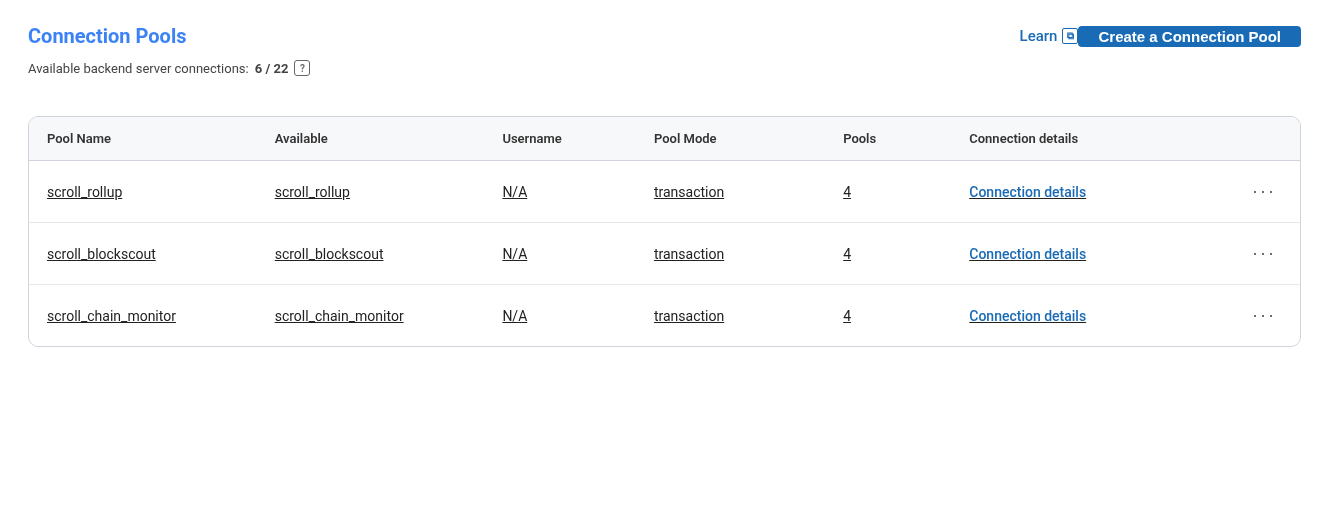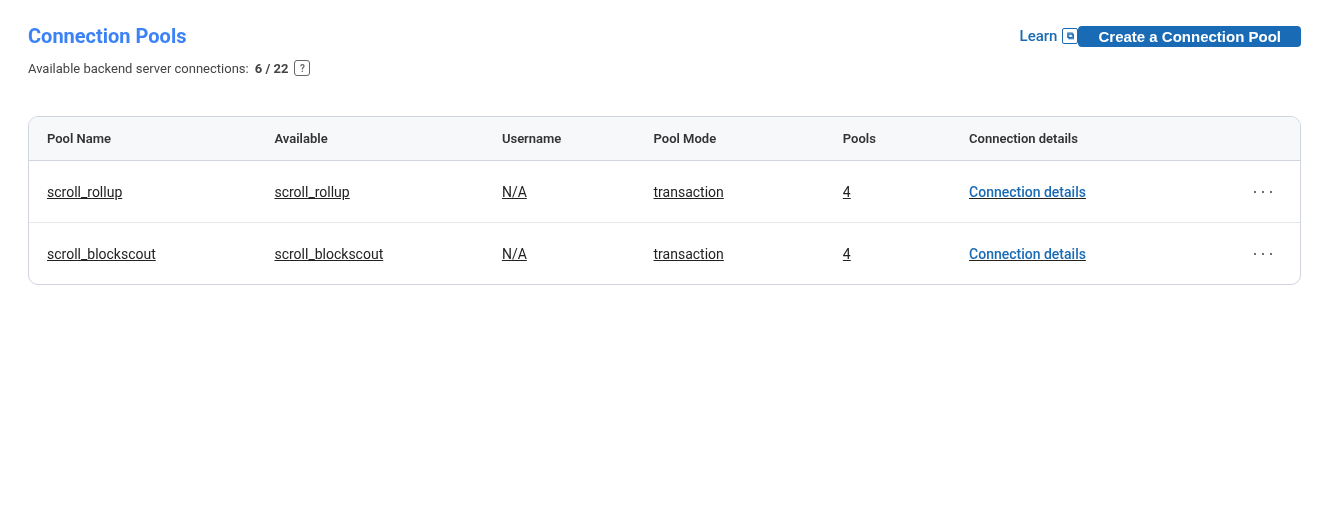--- a/index.html
+++ b/index.html
@@ -226,15 +226,30 @@
       <td>4</td>
       <td>
         <div class="actions-cell">
           <a class="connection-details-link" href="#">Connection details</a>
         </div>
       </td>
       <td>
         <button class="more-button" title="More actions">···</button>
       </td>
     </tr>
+        <tr>
+      <td>scroll_chain_monitor</td>
+      <td>scroll_chain_monitor</td>
+      <td>N/A</td>
+      <td>transaction</td>
+      <td>4</td>
+      <td>
+        <div class="actions-cell">
+          <a class="connection-details-link" href="#">Connection details</a>
+        </div>
+      </td>
+      <td>
+        <button class="more-button" title="More actions">···</button>
+      </td>
+    </tr>
       </tbody>
   </table>
 </div>
 
 </body></html>

